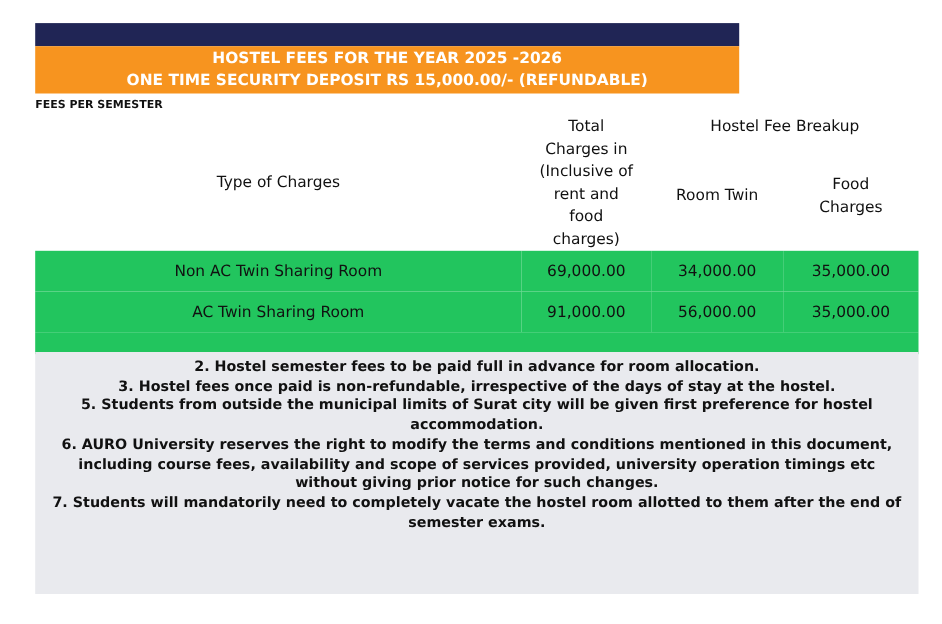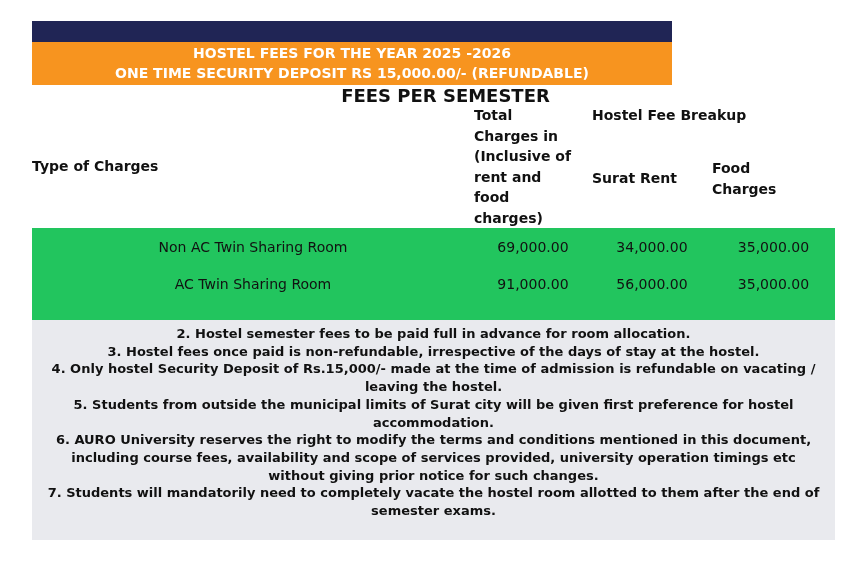--- a/index.html
+++ b/index.html
@@ -2,25 +2,25 @@
 <html><head>
   <meta charset="utf-8">
   <style>
     html, body { margin: 0; padding: 0; background: #ffffff; }
     body { width: 856px; height: 567px; position: relative; overflow: hidden;
            font-family: "DejaVu Sans", sans-serif; color: #111111; }
     .block { position: absolute; left: 32px; width: 640px; }
     .navbar { top: 21px; height: 21px; background: #202555; }
     .orange { top: 42px; height: 43px; background: #f7941f; color: #ffffff;
               text-align: center; font-weight: bold; font-size: 14px; line-height: 20px; padding-top: 1px; box-sizing: border-box; }
-    .subtitle { position: absolute; top: 86px; left: 44px; width: 803px; text-align: center;
-                font-weight: bold; font-size: 18px; line-height: 20px; }
+    .subtitle { position: absolute; top: 86px; left: 32px; width: 803px; 
+                font-weight: bold; font-size: 10px; line-height: 20px; }
     table.fees { position: absolute; top: 105px; left: 32px; width: 803px; border-collapse: collapse;
                  font-size: 14px; }
-    table.fees th { font-weight: bold; text-align: left; vertical-align: middle; line-height: 20.5px; padding: 0; }
+    table.fees th { font-weight: normal; text-align: center; vertical-align: middle; line-height: 20.5px; padding: 0; }
     table.fees td { text-align: center; padding: 0; height: 37px; }
     .grey { background: #22c55e; }
     .notes { position: absolute; top: 320px; left: 32px; width: 803px; height: 220px; background: #e9eaee;
              text-align: center; font-weight: bold; font-size: 13px; line-height: 17.7px; padding-top: 5px; box-sizing: border-box; }
     .notes div { margin: 0; }
   </style>
 </head>
 <body>
 
 <div class="block navbar"></div>
@@ -46,21 +46,21 @@
         <div>Total</div>
         <div>Charges in</div>
         <div>(Inclusive of</div>
         <div>rent and</div>
         <div>food</div>
         <div>charges)</div>
       </th>
       <th colspan="2" style="vertical-align:top; height:24px;">Hostel Fee Breakup</th>
     </tr>
     <tr>
-      <th>Surat Rent</th>
+      <th>Room Twin</th>
       <th>
         <div>Food</div>
         <div>Charges</div>
       </th>
     </tr>
   </thead>
   <tbody>
     <tr class="grey">
       <td>Non AC Twin Sharing Room</td>
       <td>69,000.00</td>
@@ -75,17 +75,16 @@
     </tr>
     <tr class="grey">
       <td colspan="4" style="height:20px;"></td>
     </tr>
   </tbody>
 </table>
 
 <div class="notes">
   <div>2. Hostel semester fees to be paid full in advance for room allocation.</div>
   <div>3. Hostel fees once paid is non-refundable, irrespective of the days of stay at the hostel.</div>
-  <div style="padding:0 4px;">4. Only hostel Security Deposit of Rs.15,000/- made at the time of admission is refundable on vacating / leaving the hostel.</div>
   <div style="padding:0 40px;">5. Students from outside the municipal limits of Surat city will be given first preference for hostel accommodation.</div>
   <div style="padding:0 10px;">6. AURO University reserves the right to modify the terms and conditions mentioned in this document, including course fees, availability and scope of services provided, university operation timings etc without giving prior notice for such changes.</div>
   <div style="padding:0 2px;">7. Students will mandatorily need to completely vacate the hostel room allotted to them after the end of semester exams.</div>
 </div>
 
 </body></html>

